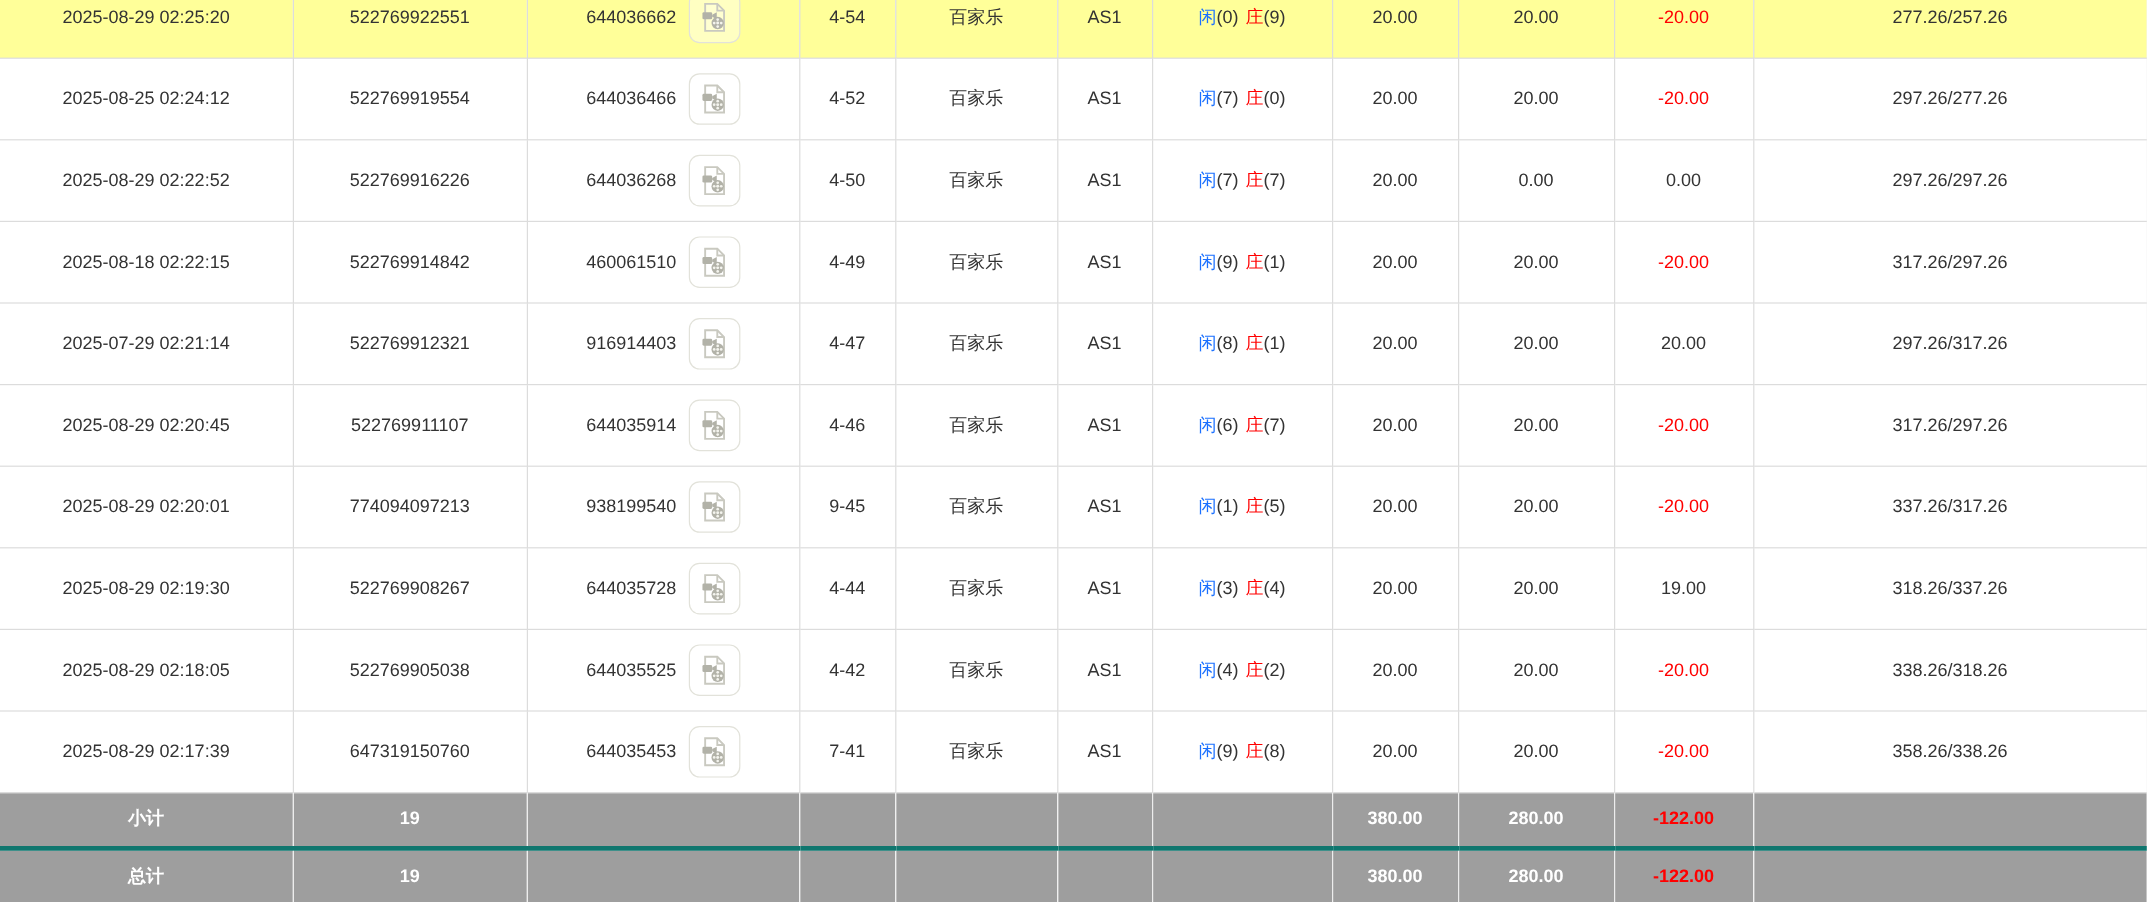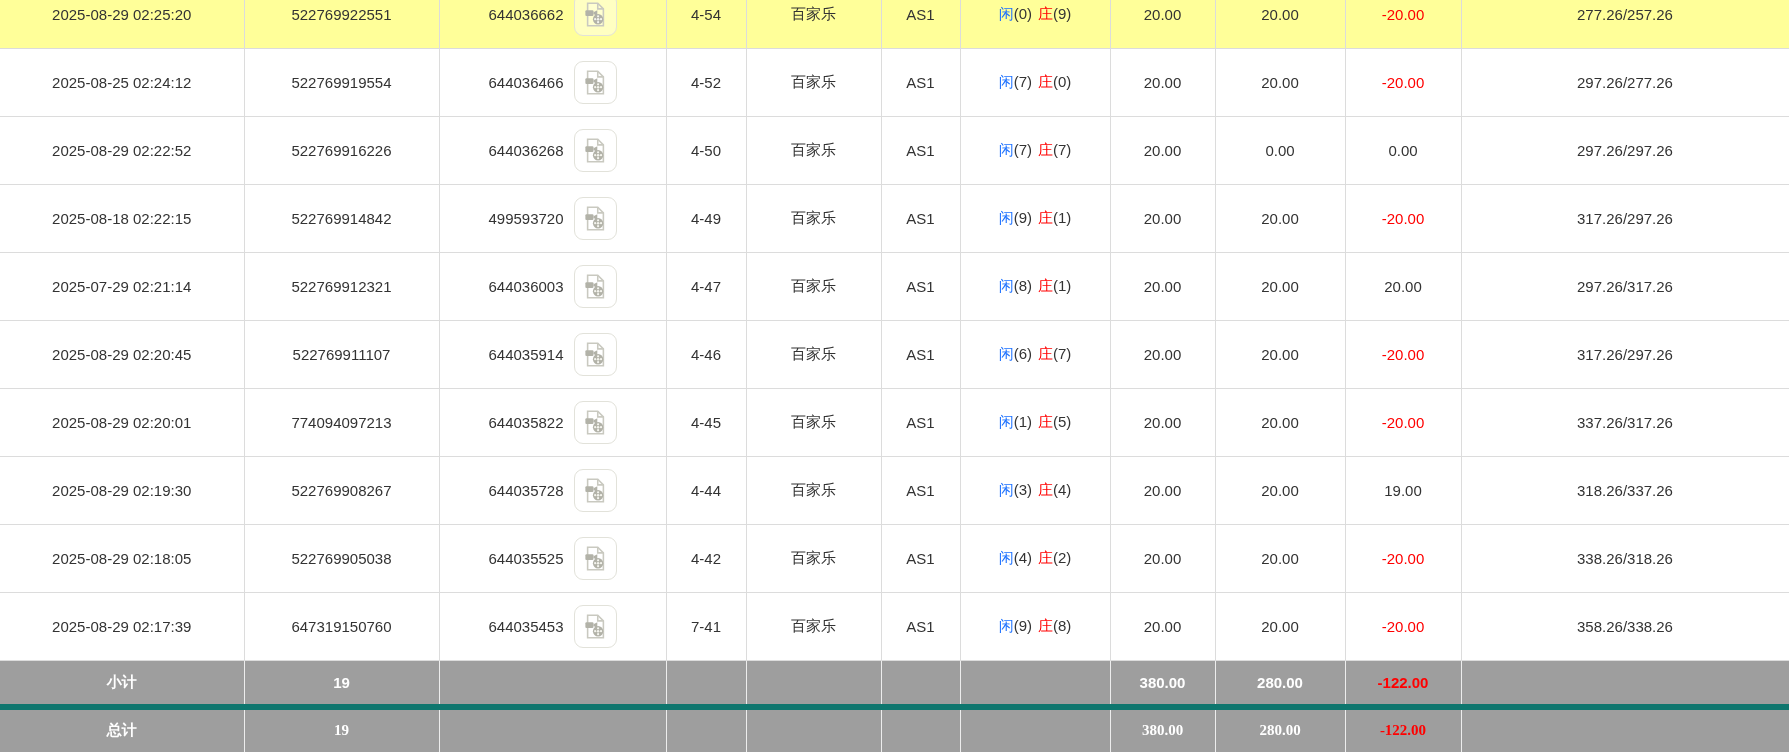--- a/index.html
+++ b/index.html
@@ -35,21 +35,21 @@
   tr.summary-row { height: 46px; margin-left: 33px; }
   tr.summary-row td {
     background: #9e9e9e;
     color: #ffffff;
     font-weight: bold;
     border: 1px solid #e2e2e2;
     border-left-color: #ededed;
     border-right-color: #ededed;
   }
   tr.summary-row td:first-child { border-left: none; }
-  tr.summary-row.total td { border-top: 6px solid #0f766e; font-family: Liberation Serif, serif; }
+  tr.summary-row.total td { border-top: 4px solid #0f766e; }
   .blue { color: #1c71ff; }
   .neg { color: #ff0000 !important; }
   .p-label { color: #1c71ff; }
   .b-label { color: #ff0000; }
   .score { color: #333333; }
   .result-gap { display: inline-block; width: 6px; }
   .game-cell {
     display: flex;
     align-items: center;
     justify-content: center;
@@ -192,21 +192,21 @@
     <td class="blue">20.00</td>
     <td>0.00</td>
     <td>0.00</td>
     <td>297.26/297.26</td>
   </tr>
         <tr class="data-row">
     <td>2025-08-18 02:22:15</td>
     <td>522769914842</td>
     <td>
       <div class="game-cell">
-        <span>499593720</span>
+        <span>460061510</span>
         <button class="video-btn">
           <span>
             <svg width="27" height="27" viewBox="0 0 24 24">
               <path d="M5 2 h9 l5 5 v15 h-14 z" fill="rgba(255,255,255,0.25)" stroke="#c9c9c0" stroke-width="1.4"></path>
               <path d="M14 2 v5 h5" fill="none" stroke="#c9c9c0" stroke-width="1.4"></path>
               <rect x="3" y="8.2" width="7.2" height="5.2" rx="1" fill="#b2b2a8"></rect>
               <polygon points="10.2,10 13.6,8.2 13.6,13.4 10.2,11.6" fill="#b2b2a8"></polygon>
               <circle cx="14.3" cy="16.2" r="4.6" fill="#b2b2a8"></circle>
               <circle cx="14.3" cy="16.2" r="1.1" fill="#f4f4ee"></circle>
               <circle cx="14.3" cy="13.6" r="1.0" fill="#f4f4ee"></circle>
@@ -227,21 +227,21 @@
     <td class="blue">20.00</td>
     <td>20.00</td>
     <td class="neg">-20.00</td>
     <td>317.26/297.26</td>
   </tr>
         <tr class="data-row">
     <td>2025-07-29 02:21:14</td>
     <td>522769912321</td>
     <td>
       <div class="game-cell">
-        <span>644036003</span>
+        <span>916914403</span>
         <button class="video-btn">
           <span>
             <svg width="27" height="27" viewBox="0 0 24 24">
               <path d="M5 2 h9 l5 5 v15 h-14 z" fill="rgba(255,255,255,0.25)" stroke="#c9c9c0" stroke-width="1.4"></path>
               <path d="M14 2 v5 h5" fill="none" stroke="#c9c9c0" stroke-width="1.4"></path>
               <rect x="3" y="8.2" width="7.2" height="5.2" rx="1" fill="#b2b2a8"></rect>
               <polygon points="10.2,10 13.6,8.2 13.6,13.4 10.2,11.6" fill="#b2b2a8"></polygon>
               <circle cx="14.3" cy="16.2" r="4.6" fill="#b2b2a8"></circle>
               <circle cx="14.3" cy="16.2" r="1.1" fill="#f4f4ee"></circle>
               <circle cx="14.3" cy="13.6" r="1.0" fill="#f4f4ee"></circle>
@@ -297,40 +297,40 @@
     <td class="blue">20.00</td>
     <td>20.00</td>
     <td class="neg">-20.00</td>
     <td>317.26/297.26</td>
   </tr>
         <tr class="data-row">
     <td>2025-08-29 02:20:01</td>
     <td>774094097213</td>
     <td>
       <div class="game-cell">
-        <span>644035822</span>
-        <button class="video-btn">
-          <span>
-            <svg width="27" height="27" viewBox="0 0 24 24">
-              <path d="M5 2 h9 l5 5 v15 h-14 z" fill="rgba(255,255,255,0.25)" stroke="#c9c9c0" stroke-width="1.4"></path>
-              <path d="M14 2 v5 h5" fill="none" stroke="#c9c9c0" stroke-width="1.4"></path>
-              <rect x="3" y="8.2" width="7.2" height="5.2" rx="1" fill="#b2b2a8"></rect>
-              <polygon points="10.2,10 13.6,8.2 13.6,13.4 10.2,11.6" fill="#b2b2a8"></polygon>
-              <circle cx="14.3" cy="16.2" r="4.6" fill="#b2b2a8"></circle>
-              <circle cx="14.3" cy="16.2" r="1.1" fill="#f4f4ee"></circle>
-              <circle cx="14.3" cy="13.6" r="1.0" fill="#f4f4ee"></circle>
-              <circle cx="14.3" cy="18.8" r="1.0" fill="#f4f4ee"></circle>
-              <circle cx="11.7" cy="16.2" r="1.0" fill="#f4f4ee"></circle>
-              <circle cx="16.9" cy="16.2" r="1.0" fill="#f4f4ee"></circle>
-            </svg>
-          </span>
-        </button>
-      </div>
-    </td>
-    <td>4-45</td>
+        <span>938199540</span>
+        <button class="video-btn">
+          <span>
+            <svg width="27" height="27" viewBox="0 0 24 24">
+              <path d="M5 2 h9 l5 5 v15 h-14 z" fill="rgba(255,255,255,0.25)" stroke="#c9c9c0" stroke-width="1.4"></path>
+              <path d="M14 2 v5 h5" fill="none" stroke="#c9c9c0" stroke-width="1.4"></path>
+              <rect x="3" y="8.2" width="7.2" height="5.2" rx="1" fill="#b2b2a8"></rect>
+              <polygon points="10.2,10 13.6,8.2 13.6,13.4 10.2,11.6" fill="#b2b2a8"></polygon>
+              <circle cx="14.3" cy="16.2" r="4.6" fill="#b2b2a8"></circle>
+              <circle cx="14.3" cy="16.2" r="1.1" fill="#f4f4ee"></circle>
+              <circle cx="14.3" cy="13.6" r="1.0" fill="#f4f4ee"></circle>
+              <circle cx="14.3" cy="18.8" r="1.0" fill="#f4f4ee"></circle>
+              <circle cx="11.7" cy="16.2" r="1.0" fill="#f4f4ee"></circle>
+              <circle cx="16.9" cy="16.2" r="1.0" fill="#f4f4ee"></circle>
+            </svg>
+          </span>
+        </button>
+      </div>
+    </td>
+    <td>9-45</td>
     <td>百家乐</td>
     <td>AS1</td>
     <td>
       <span class="p-label">闲</span><span class="score">(1)</span><span class="result-gap"></span><span class="b-label">庄</span><span class="score">(5)</span>
     </td>
     <td class="blue">20.00</td>
     <td>20.00</td>
     <td class="neg">-20.00</td>
     <td>337.26/317.26</td>
   </tr>

